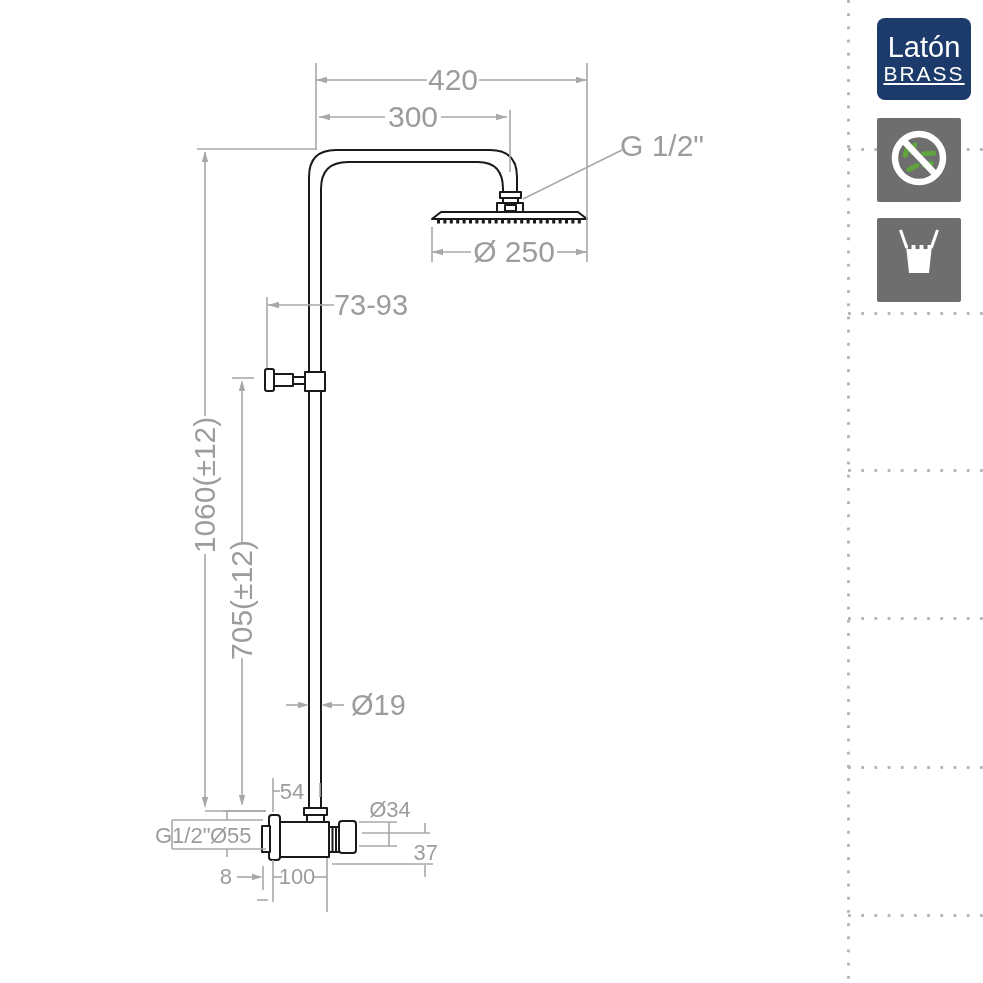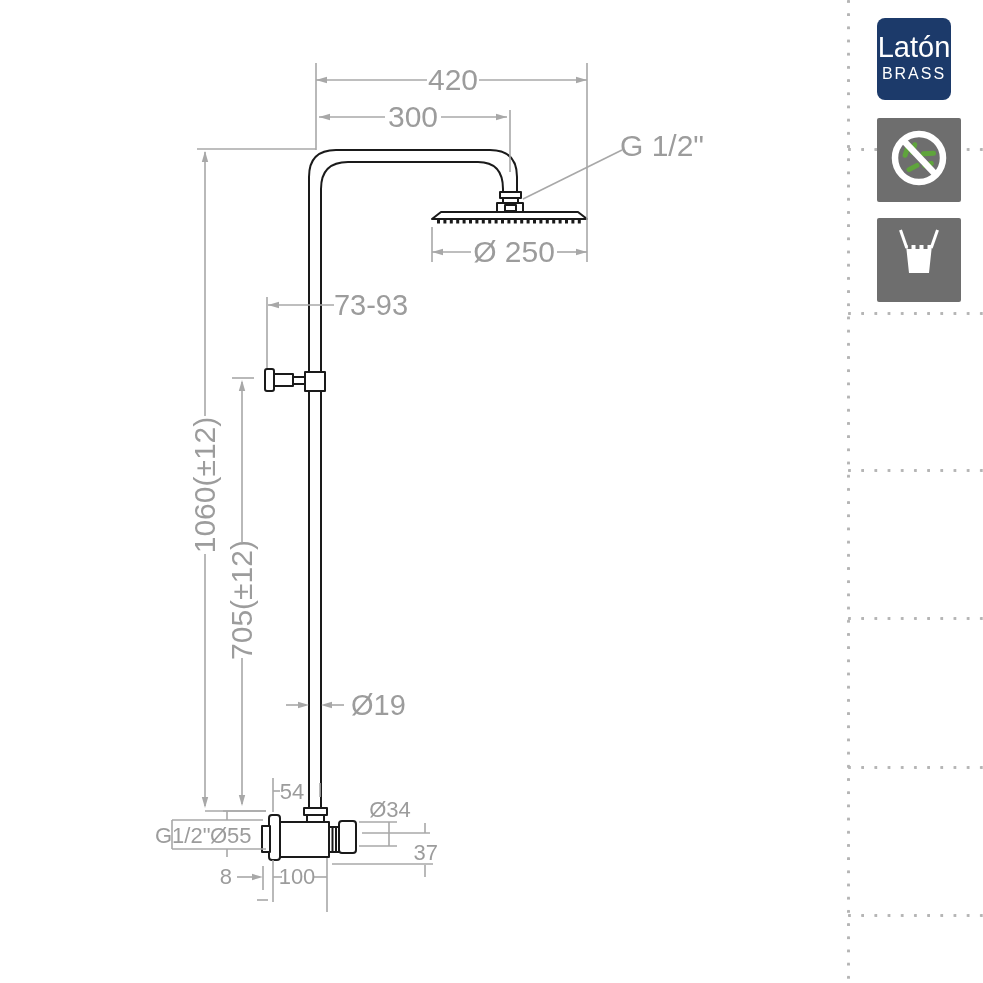--- a/index.html
+++ b/index.html
@@ -8,24 +8,24 @@
   svg text{font-family:"Liberation Sans",sans-serif;}
   .dim-large{font-size:30px;fill:#9c9c9c;}
   .dim-mid{font-size:29px;fill:#9c9c9c;}
   .dim-small{font-size:22px;fill:#9c9c9c;}
   .vdots{position:absolute;left:847px;top:0;width:3px;height:983px;
          background-image:radial-gradient(circle at 1.5px 1.5px,#b5b5b5 1.4px,transparent 1.6px);
          background-size:3px 13.2px;z-index:1;}
   .hdots{position:absolute;height:3px;left:848px;width:135px;
          background-image:radial-gradient(circle at 1.5px 1.5px,#b5b5b5 1.4px,transparent 1.6px);
          background-size:13.2px 3px;z-index:1;}
-  .badge{position:absolute;left:877px;top:18px;width:74px;height:82px;border-radius:8px;
+  .badge{position:absolute;left:877px;top:18px;width:94px;height:82px;border-radius:8px;
          display:flex;flex-direction:column;align-items:center;justify-content:center;z-index:2;}
   .badge .l1{color:#fff;font-size:29px;line-height:30px;}
-  .badge .l2{color:#fff;font-size:16px;line-height:24px;letter-spacing:2px;}
+  .badge .l2{color:#fff;font-size:21px;line-height:24px;letter-spacing:2px;text-decoration:underline;}
   .sq-icon{position:absolute;left:877px;width:84px;height:84px;border-radius:2px;z-index:2;
          display:flex;align-items:center;justify-content:center;}
 </style>
 </head>
 <body>
 
 <div id="stage">
 
   <svg width="983" height="983" viewBox="0 0 983 983" style="position:absolute;left:0;top:0;">
 

